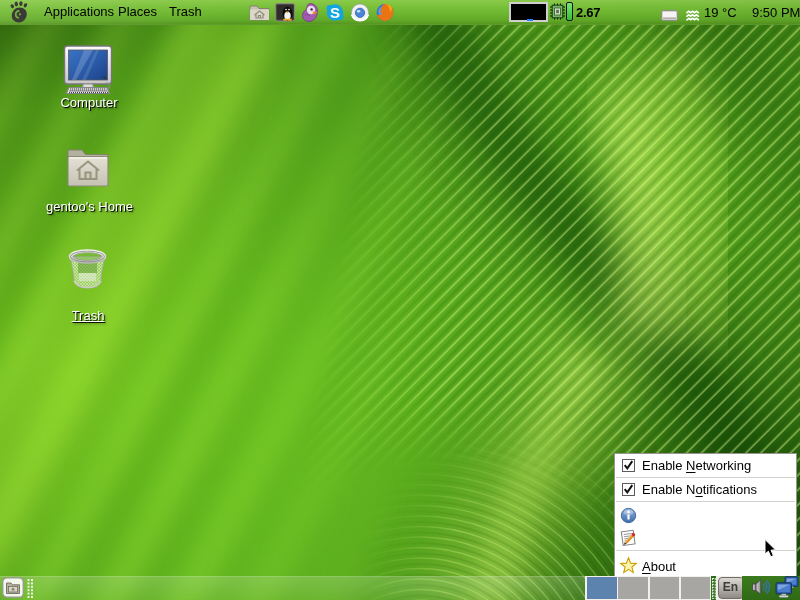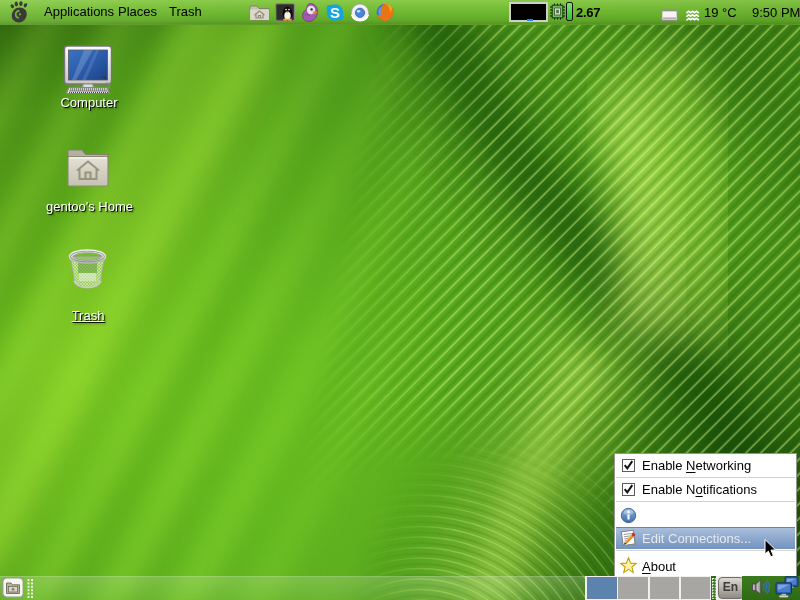--- a/index.html
+++ b/index.html
@@ -366,23 +366,20 @@
 </g>
       </svg></div>
   <div class="ptxt" style="left:704px;">19 °C</div>
   <div class="ptxt" style="left:752px;">9:50 PM</div>
 
   <div id="menu">
     <div class="mi" style="top:1px;"><span class="cbx"></span><span class="txt">Enable <u>N</u>etworking</span></div>
     <div class="msep" style="top:23px;"></div>
     <div class="mi" style="top:25px;"><span class="cbx2"></span><span class="txt">Enable N<u>o</u>tifications</span></div>
     <div class="msep" style="top:47px;"></div>
-    <div id="hirow">
-        <span class="txt">Edit Connections...</span>
-      </div>
     <div class="msep" style="top:96px;"></div>
     <div class="mi" style="top:102px;text-align:right;">
         <span class="txt"><u>A</u>bout</span>
       </div>
   </div>
   <div class="abs" id="menuicons" style="left:615px;top:454px;width:181px;height:122px;"><svg width="181" height="122" viewBox="0 0 181 122">
 
 <g transform="translate(7,5)">
 <rect x="0.5" y="0.5" width="12" height="12" fill="#fff" stroke="#5e5c58" stroke-width="1"></rect>
 <path d="M2.7,6.2 L5.3,9.3 L10.3,2.2" fill="none" stroke="#111" stroke-width="2"></path>

